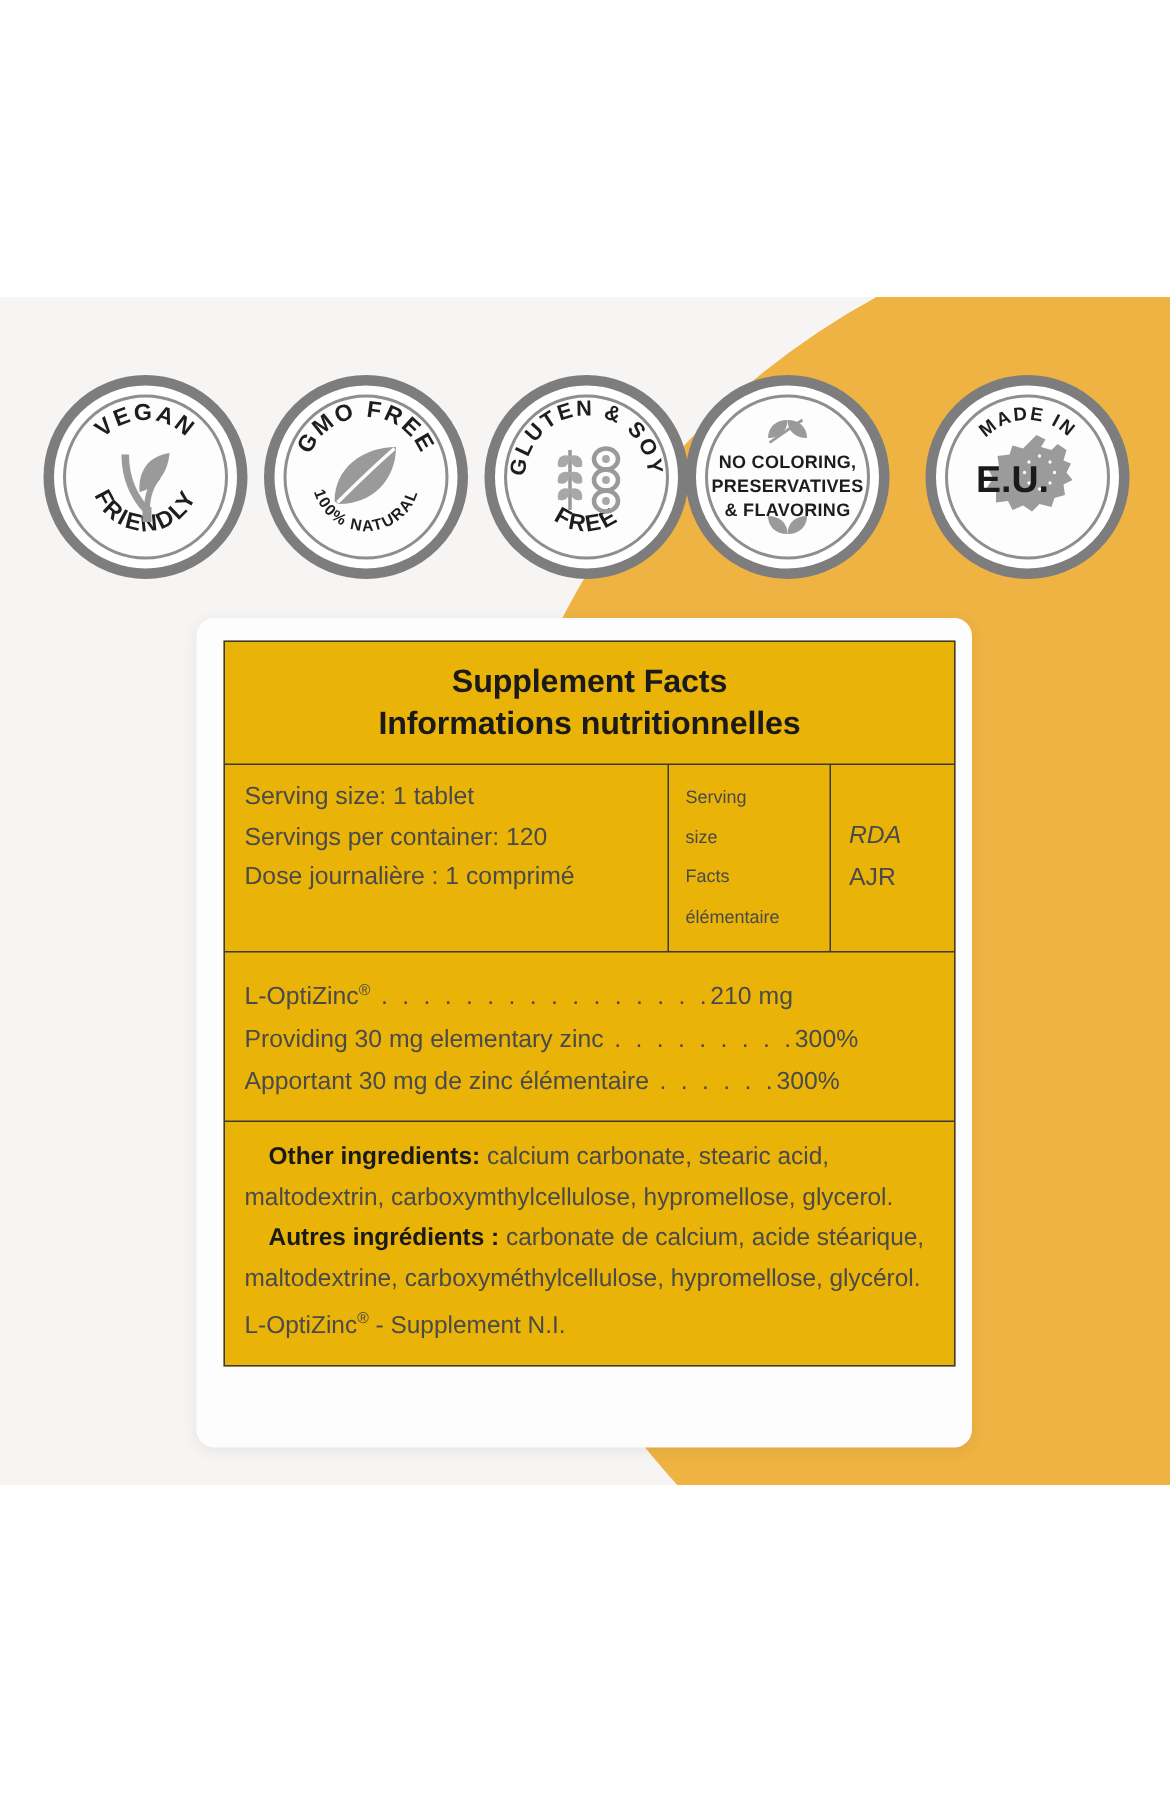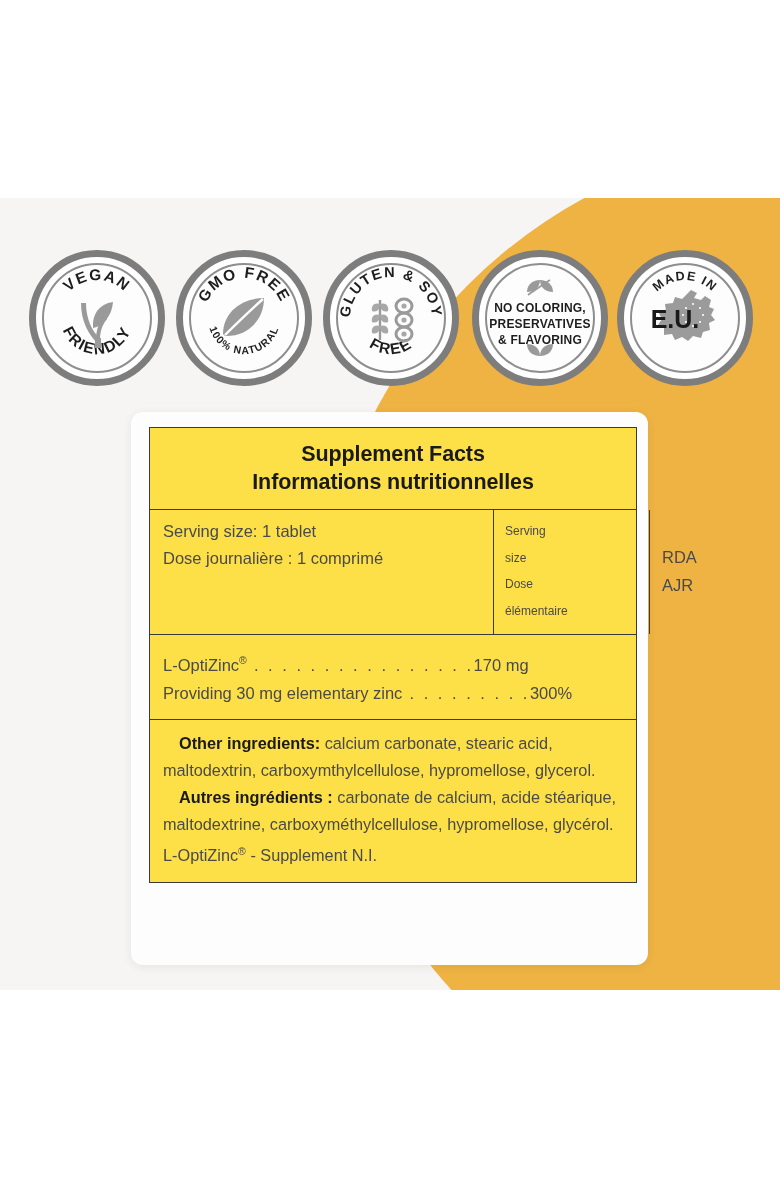--- a/index.html
+++ b/index.html
@@ -102,42 +102,42 @@
     background: #fdfdfd;
     border-radius: 12px;
     box-shadow: 0 2px 10px rgba(0,0,0,0.07);
   }
 
   
   .facts {
     position: absolute;
     left: 149px; top: 427px;
     width: 488px;
-    background: #fde047;
+    background: #eab308;
     border: 1.5px solid #3a3a3a;
     color: #4a4a4a;
   }
   .facts .sec {
     border-bottom: 1.5px solid #3a3a3a;
   }
   .facts .sec.last { border-bottom: none; }
 
   .title-sec {
     text-align: center;
     padding: 12px 10px 13px;
     color: #1a1a1a;
   }
   .title-line {
     font-weight: bold;
     font-size: 21.5px;
     line-height: 28px;
     letter-spacing: -0.1px;
   }
 
-  .serv-sec { display: flex; gap: 48px; }
+  .serv-sec { display: flex; }
   .serv-left {
     flex: 0 0 295px;
     padding: 8px 10px 10px 13px;
     font-size: 16.5px;
     line-height: 26.5px;
   }
   .serv-mid {
     flex: 0 0 108px;
     border-left: 1.5px solid #3a3a3a;
     padding: 8px 6px 10px 11px;
@@ -147,21 +147,21 @@
   .serv-right {
     flex: 1 1 auto;
     border-left: 1.5px solid #3a3a3a;
     padding: 8px 6px 10px 12px;
     font-size: 16.5px;
     line-height: 26.5px;
     display: flex;
     flex-direction: column;
     justify-content: center;
   }
-  .serv-right .rda-pad { padding-bottom: 2px; }
+  .serv-right .rda-pad { padding-bottom: 2px; font-style: italic; }
 
   .ing-sec {
     padding: 11px 13px 12px;
     font-size: 16.5px;
     line-height: 28px;
   }
   .ing-line { white-space: nowrap; }
   .dots { letter-spacing: 2.5px; }
   .sup { font-size: 10.5px; vertical-align: super; }
 
@@ -254,21 +254,21 @@
             <circle cx="81" cy="56" r="2.6" class="leaf-fill2"></circle>
             <ellipse cx="81" cy="70" rx="8" ry="7" fill="none" stroke="#9a9a9a" stroke-width="3"></ellipse>
             <circle cx="81" cy="70" r="2.6" class="leaf-fill2"></circle>
             <ellipse cx="81" cy="84" rx="8" ry="7" fill="none" stroke="#9a9a9a" stroke-width="3"></ellipse>
             <circle cx="81" cy="84" r="2.6" class="leaf-fill2"></circle>
           </g>
         </g>
       </svg>
     </div>
 
-    <div class="badge" style="left:472px;">
+    <div class="badge" style="left:457px;">
       <div class="badge-outer"></div>
       <div class="badge-inner"></div>
       <svg width="136" height="136" viewBox="0 0 136 136">
         <g>
           <path class="leaf-fill" d="M68,30 c-8,0 -13,5 -13,12 c7,0 13,-4 13,-12 Z"></path>
           <path class="leaf-fill" d="M68,30 c8,0 13,5 13,12 c-7,0 -13,-4 -13,-12 Z"></path>
           <path d="M56,45 c6,-4 14,-10 22,-15" stroke="#9a9a9a" stroke-width="1.8" fill="none"></path>
         </g>
         <text class="flat-text" x="68" y="62">NO COLORING,</text>
         <text class="flat-text" x="68" y="78">PRESERVATIVES</text>
@@ -312,41 +312,45 @@
   <div class="facts">
 
     <div class="sec title-sec">
       <div class="title-line">Supplement Facts</div>
       <div class="title-line">Informations nutritionnelles</div>
     </div>
 
     <div class="sec serv-sec">
       <div class="serv-left">
         <div>Serving size: 1 tablet</div>
+        <div>Servings per container: 120</div>
         <div>Dose journalière : 1 comprimé</div>
       </div>
       <div class="serv-mid">
         <div>Serving</div>
         <div>size</div>
-        <div>Dose</div>
+        <div>Facts</div>
         <div>élémentaire</div>
       </div>
       <div class="serv-right">
         <div class="rda-pad">RDA</div>
         <div>AJR</div>
       </div>
     </div>
 
     <div class="sec ing-sec">
       <div class="ing-line">
-        <span>L-OptiZinc</span><span class="sup">®</span><span class="dots"> . . . . . . . . . . . . . . . .</span><span>170 mg</span>
+        <span>L-OptiZinc</span><span class="sup">®</span><span class="dots"> . . . . . . . . . . . . . . . .</span><span>210 mg</span>
       </div>
       <div class="ing-line">
         <span>Providing 30 mg elementary zinc</span><span class="dots">  . . . . . . . . .</span><span>300%</span>
       </div>
+      <div class="ing-line">
+        <span>Apportant 30 mg de zinc élémentaire</span><span class="dots">  . . . . . .</span><span>300%</span>
+      </div>
     </div>
 
     <div class="sec last other-sec">
       <b>Other ingredients:</b><span> calcium carbonate, stearic acid, maltodextrin, carboxymthylcellulose, hypromellose, glycerol. </span><b>Autres ingrédients :</b><span> carbonate de calcium, acide stéarique, maltodextrine, carboxyméthylcellulose, hypromellose, glycérol. L-OptiZinc</span><span class="sup">®</span><span> - Supplement N.I.</span>
     </div>
 
   </div>
 
 </div>
 

